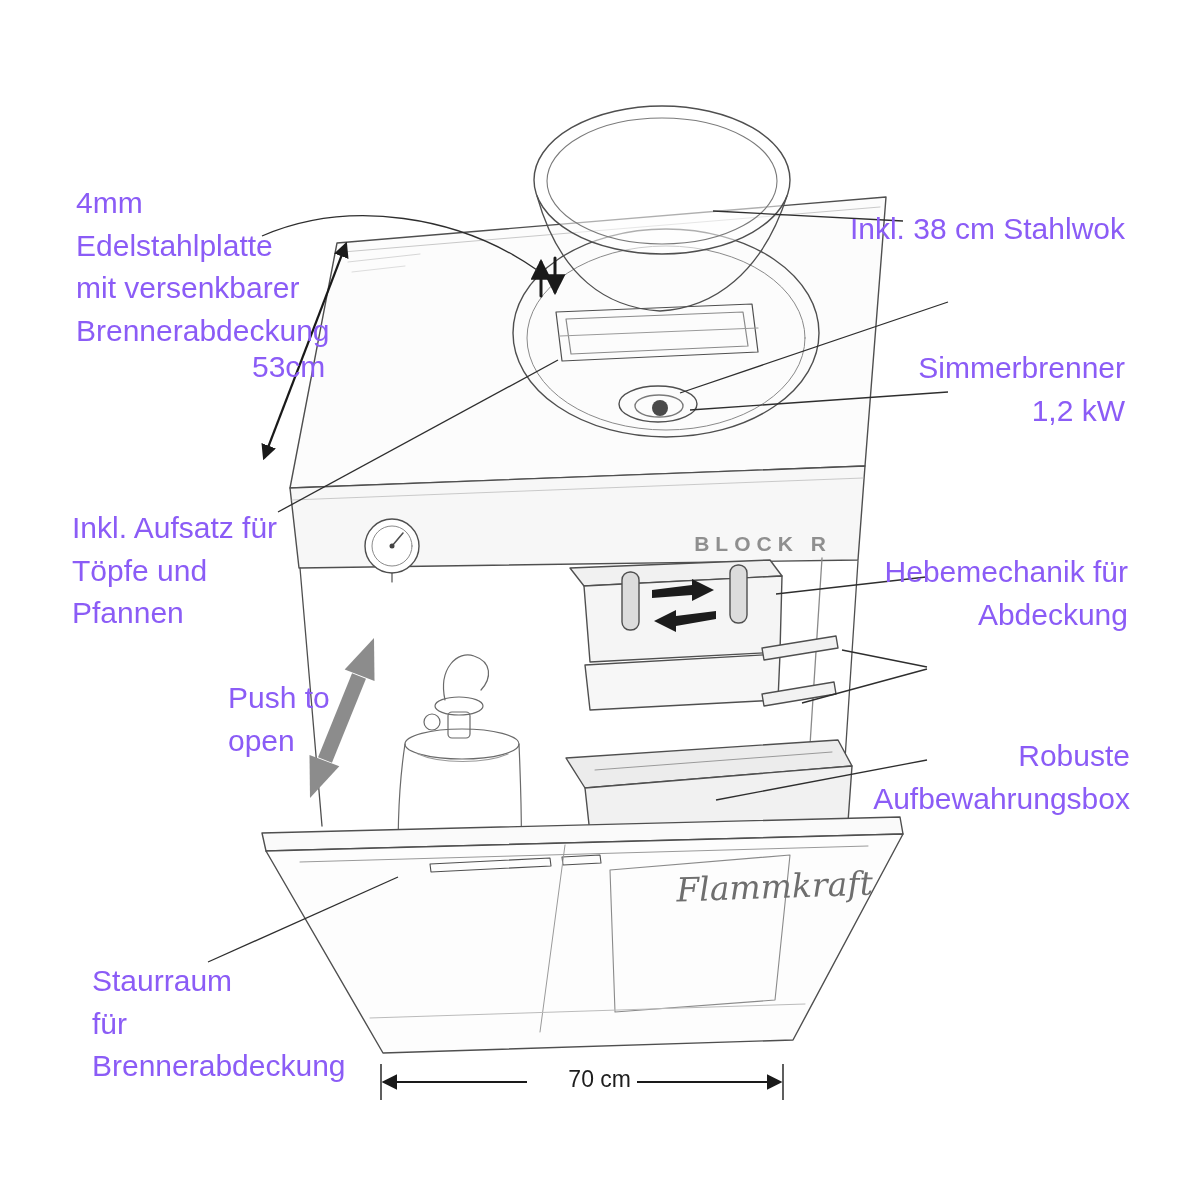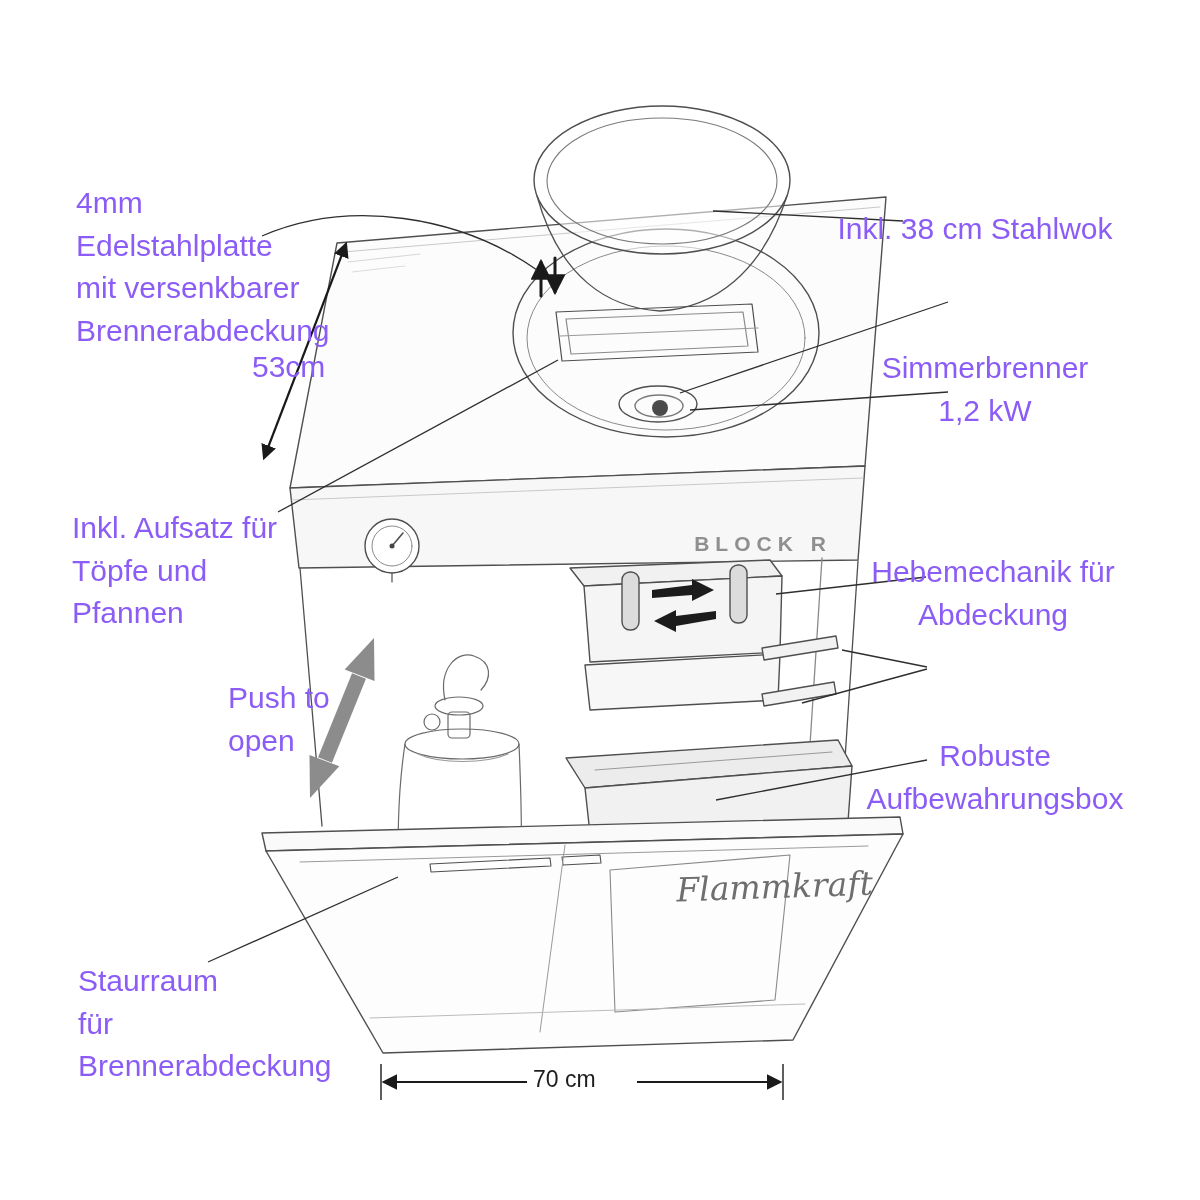--- a/index.html
+++ b/index.html
@@ -2,23 +2,23 @@
 <html><head>
 <meta charset="utf-8">
 <style>
   *{box-sizing:border-box}
   html,body{margin:0;padding:0;background:#ffffff}
   .stage{position:relative;width:1200px;height:1200px;background:#fff;
          font-family:"Liberation Sans",sans-serif;overflow:hidden}
   .stage svg{position:absolute;left:0;top:0}
   .callout{position:absolute;font-size:30px;line-height:1.42;color:#8b5cf6;
            white-space:pre-line}
-  .callout.right{text-align:center}
+  .callout.right{text-align:right}
   .dim-label{position:absolute;font-size:23px;color:#1d1d1d;background:#fff;
-             text-align:left;padding:0 6px}
+             text-align:right;padding:0 6px}
 </style>
 </head>
 <body>
 
 <div class="stage">
 
   <svg width="1200" height="1200" viewBox="0 0 1200 1200">
     <defs>
       <marker id="arw" viewBox="0 0 10 10" refX="8.5" refY="5" markerWidth="7" markerHeight="7" orient="auto-start-reverse">
         <path d="M0,0 L10,5 L0,10 Z" fill="#1a1a1a"></path>
@@ -173,18 +173,18 @@
   <div class="callout" style="left:72px;top:507px;width:240px">Inkl. Aufsatz für
 Töpfe und Pfannen</div>
 
 
   <div class="callout" style="left:228px;top:677px;width:130px">Push to
 open</div>
 
   <div class="callout right" style="right:70px;top:735px;width:270px">Robuste
 Aufbewahrungsbox</div>
 
-  <div class="callout" style="left:78px;top:960px;width:270px">Staurraum
+  <div class="callout" style="left:92px;top:960px;width:270px">Staurraum
 für Brennerabdeckung</div>
 
   <div class="dim-label" style="left:527px;top:1066px;width:110px">70 cm</div>
 
 </div>
 
 </body></html>

